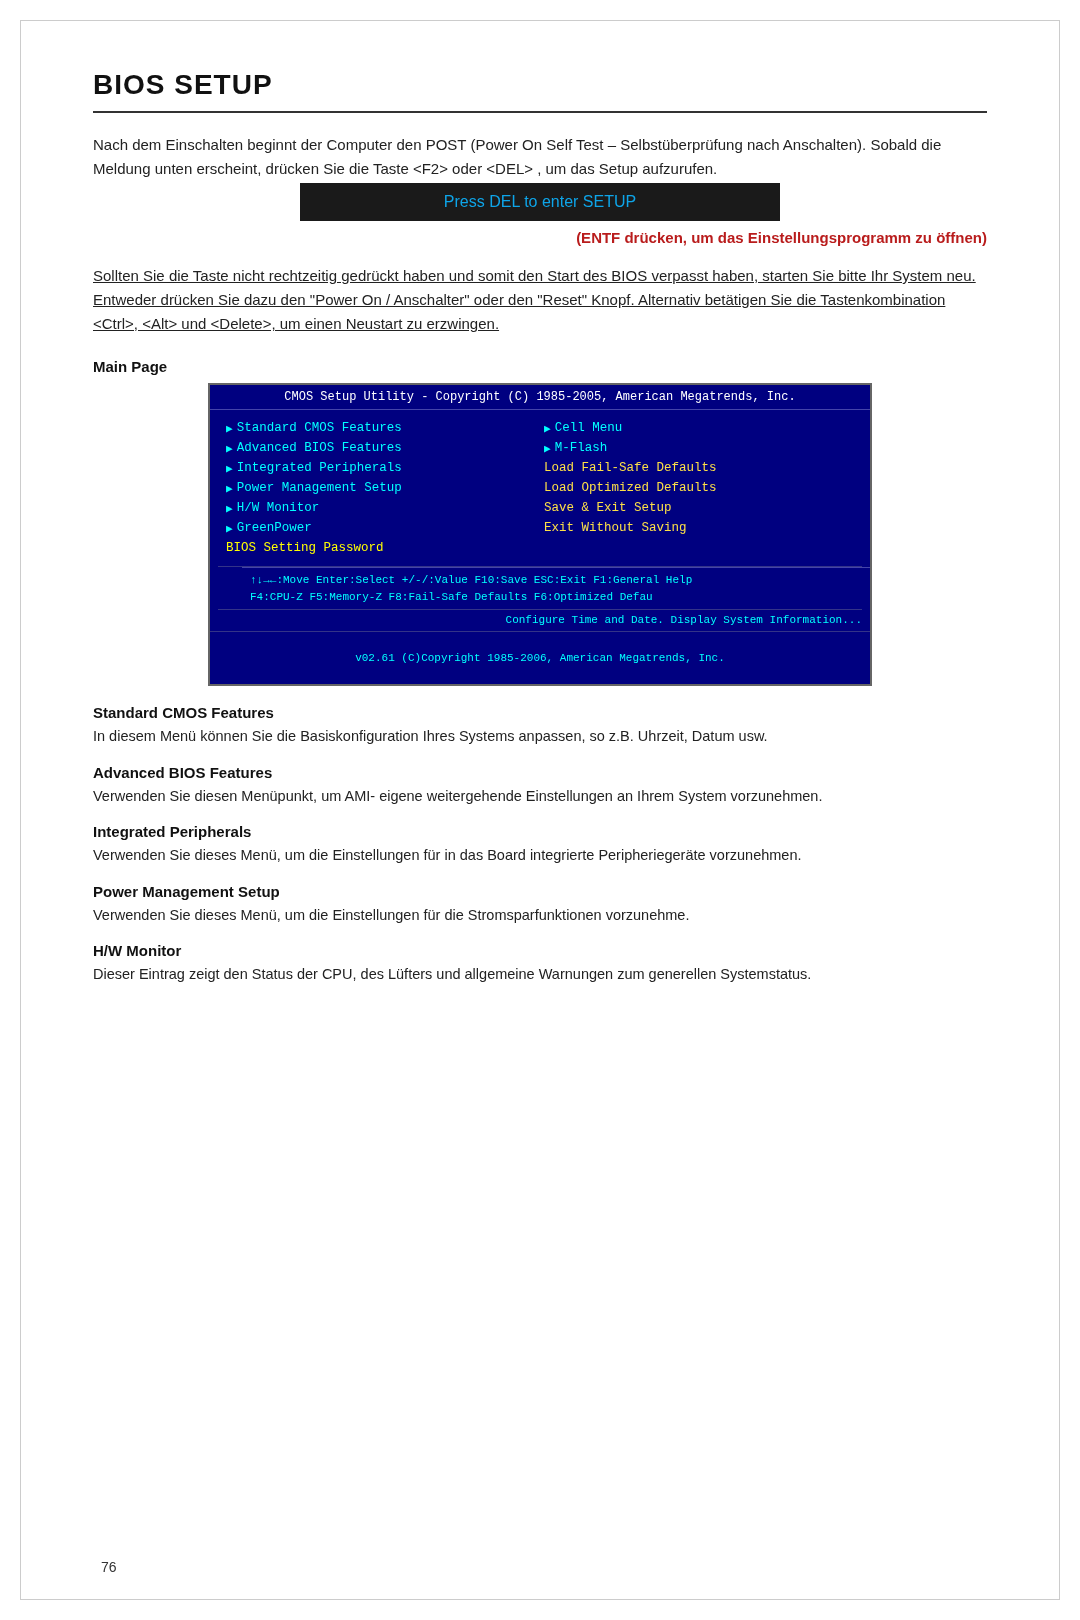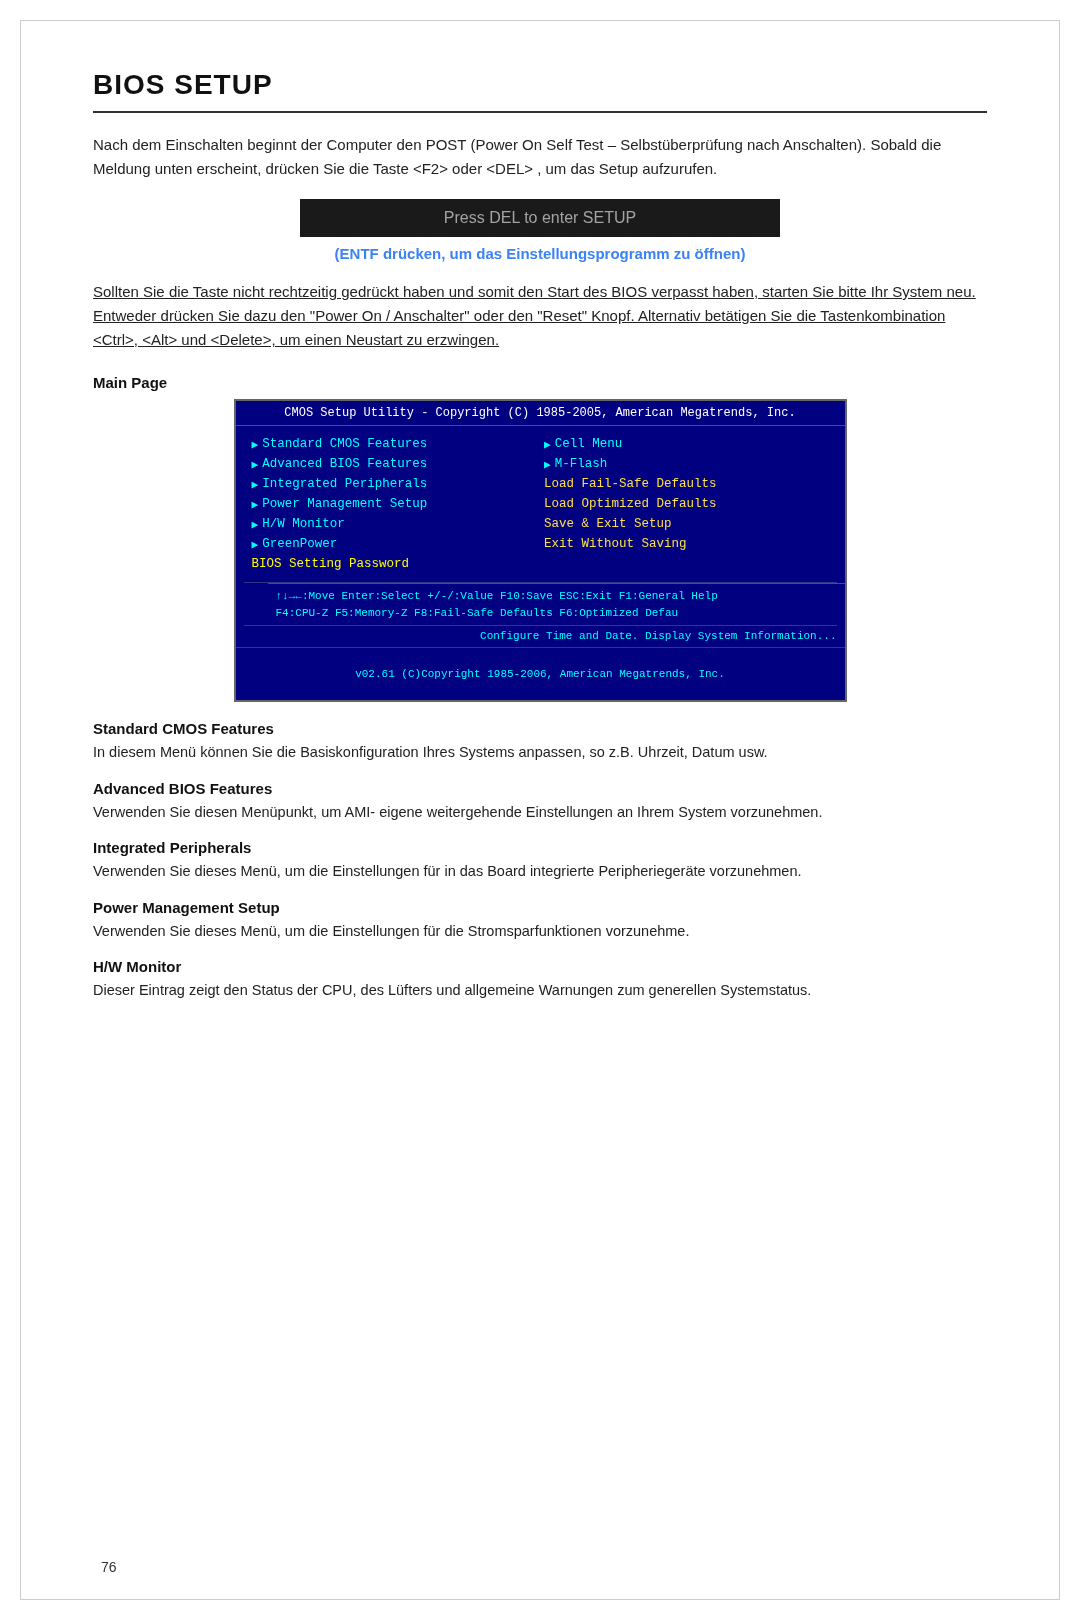--- a/index.html
+++ b/index.html
@@ -37,42 +37,42 @@
 
     .title-divider {
       border: none;
       border-top: 2px solid #333333;
       margin-bottom: 20px;
     }
 
     .intro-text {
       font-size: 15px;
       line-height: 1.6;
-      margin-bottom: 18px;
+      margin-bottom: 2px;
       color: #222;
     }
 
     .press-del-box {
       background: #1a1a1a;
-      color: #a3a3a3;
+      color: #0ea5e9;
       text-align: center;
       padding: 10px 20px;
       font-size: 16px;
       font-weight: normal;
       margin: 0 auto 8px auto;
       width: 480px;
       display: block;
     }
 
     .entf-text {
-      text-align: center;
+      text-align: right;
       font-weight: bold;
       font-size: 15px;
       margin-bottom: 18px;
-      color: #3b82f6;
+      color: #b91c1c;
     }
 
     .body-text {
       font-size: 15px;
       line-height: 1.6;
       margin-bottom: 22px;
       color: #222;
       text-decoration: underline;
     }
 
@@ -82,21 +82,21 @@
       margin-bottom: 8px;
       color: #111;
     }
 
     
     .bios-screen {
       background: #000080;
       color: #ffffff;
       font-family: 'Courier New', Courier, monospace;
       font-size: 13px;
-      width: 613px;
+      width: 664px;
       margin: 0 auto 18px auto;
       border: 2px solid #666;
       padding: 0;
     }
 
     .bios-title-bar {
       background: #000080;
       color: #ffffff;
       text-align: center;
       padding: 5px 8px;

